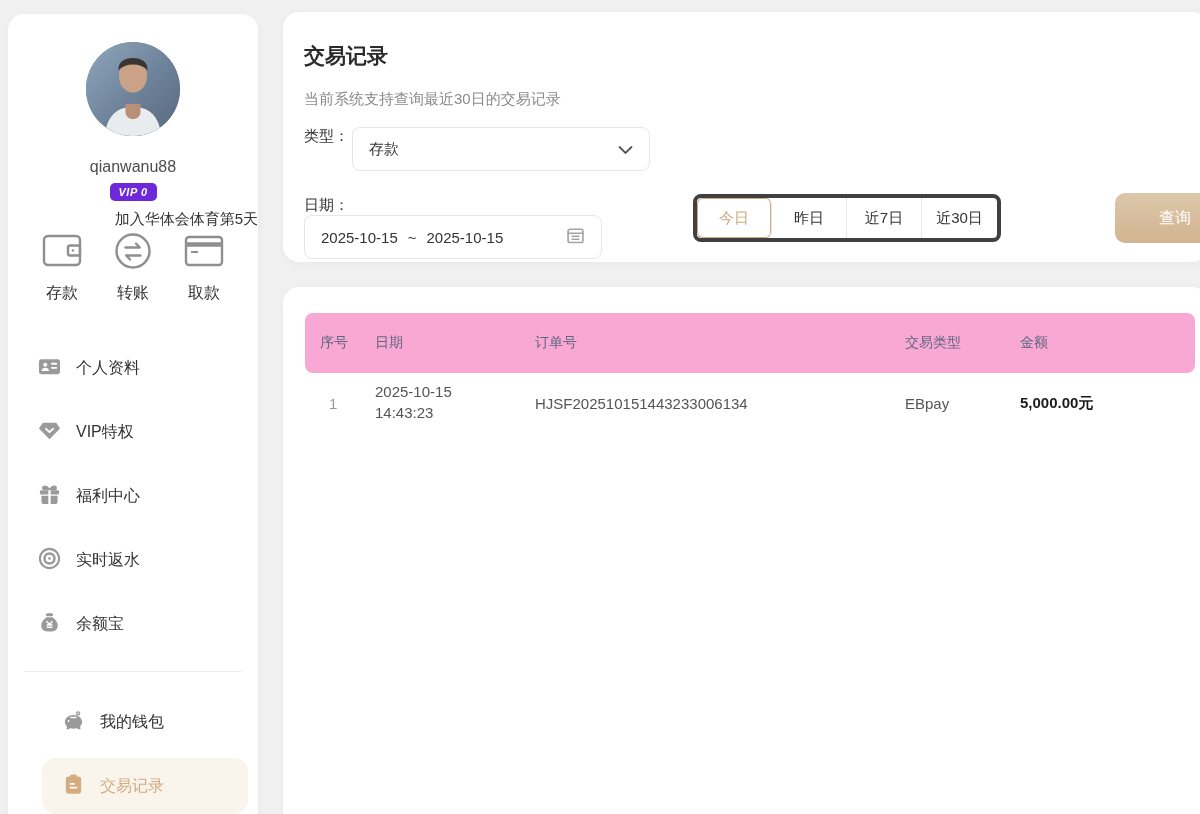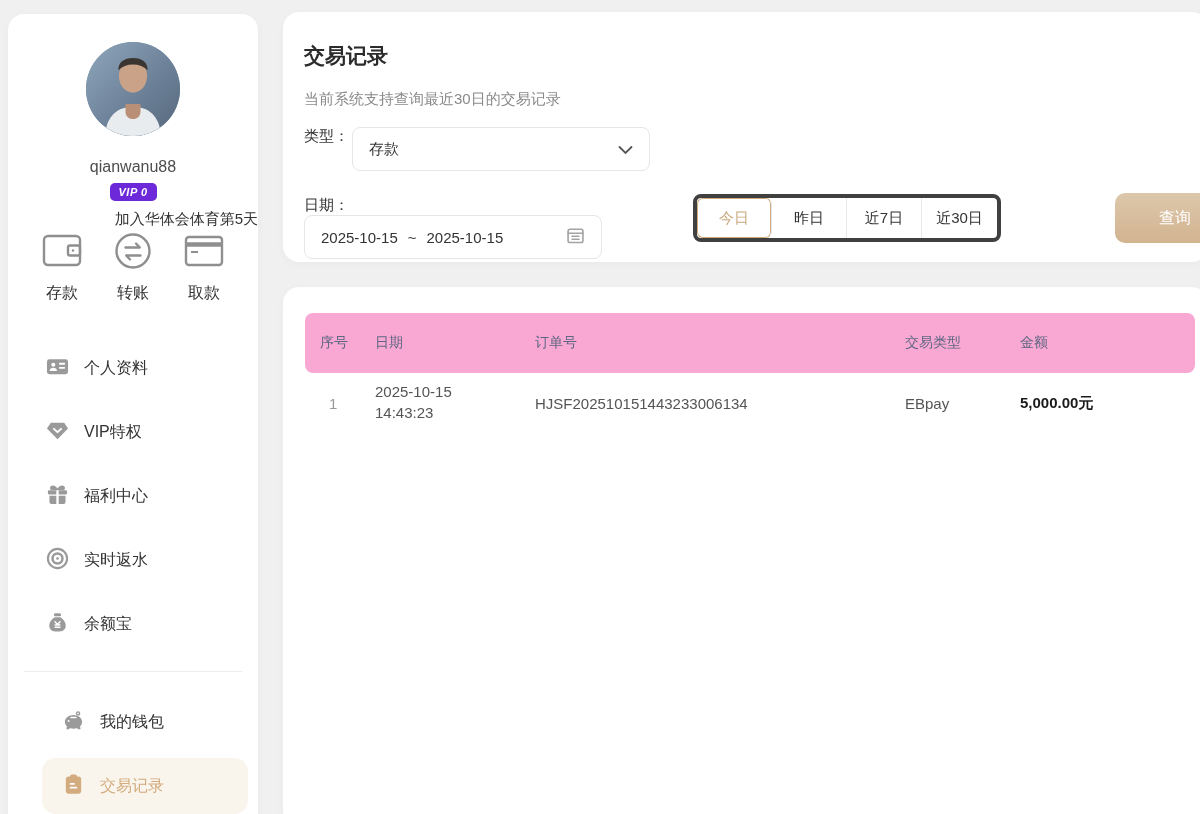--- a/index.html
+++ b/index.html
@@ -20,21 +20,21 @@
   .name-row { margin-top:22px; display:flex; justify-content:center; align-items:center; gap:7px;flex-direction:column; }
   .username { font-size:16px; color:#4d4d4d; }
   .vip-badge { background:#6d28d9; color:#fff; font-size:11px; font-weight:bold; font-style:italic;
     padding:3px 9px; border-radius:5px; letter-spacing:.5px; }
   .join-text { margin-top:9px; font-size:15px; color:#333;text-align:right; }
 
   .quick-actions { position:absolute; top:218px; left:26px; right:26px; display:flex; justify-content:space-between; }
   .qa { display:flex; flex-direction:column; align-items:center; gap:9px; cursor:pointer; width:56px; }
   .qa-label { font-size:16px; color:#333; }
 
-  .menu { position:absolute; top:322px; left:0; right:0;padding-left:8px; }
+  .menu { position:absolute; top:322px; left:0; right:0; }
   .menu-item { height:64px; display:flex; align-items:center; padding-left:30px; gap:15px;
     font-size:16px; color:#333; cursor:pointer; }
   .menu-item svg { flex:0 0 auto; }
   .side-divider { position:absolute; top:657px; left:16px; right:16px; height:1px; background:#ededed; }
   .menu2 { position:absolute; top:676px; left:0; right:0;padding-left:24px; }
   .menu-item-active { margin:4px 10px 0; height:56px; background:#faf5ec; border-radius:14px;
     display:flex; align-items:center; padding-left:20px; gap:15px; font-size:16px; color:#d2ab7e; cursor:pointer; }
 
   
   .filter-card { position:absolute; left:283px; top:12px; width:925px; height:250px; }

